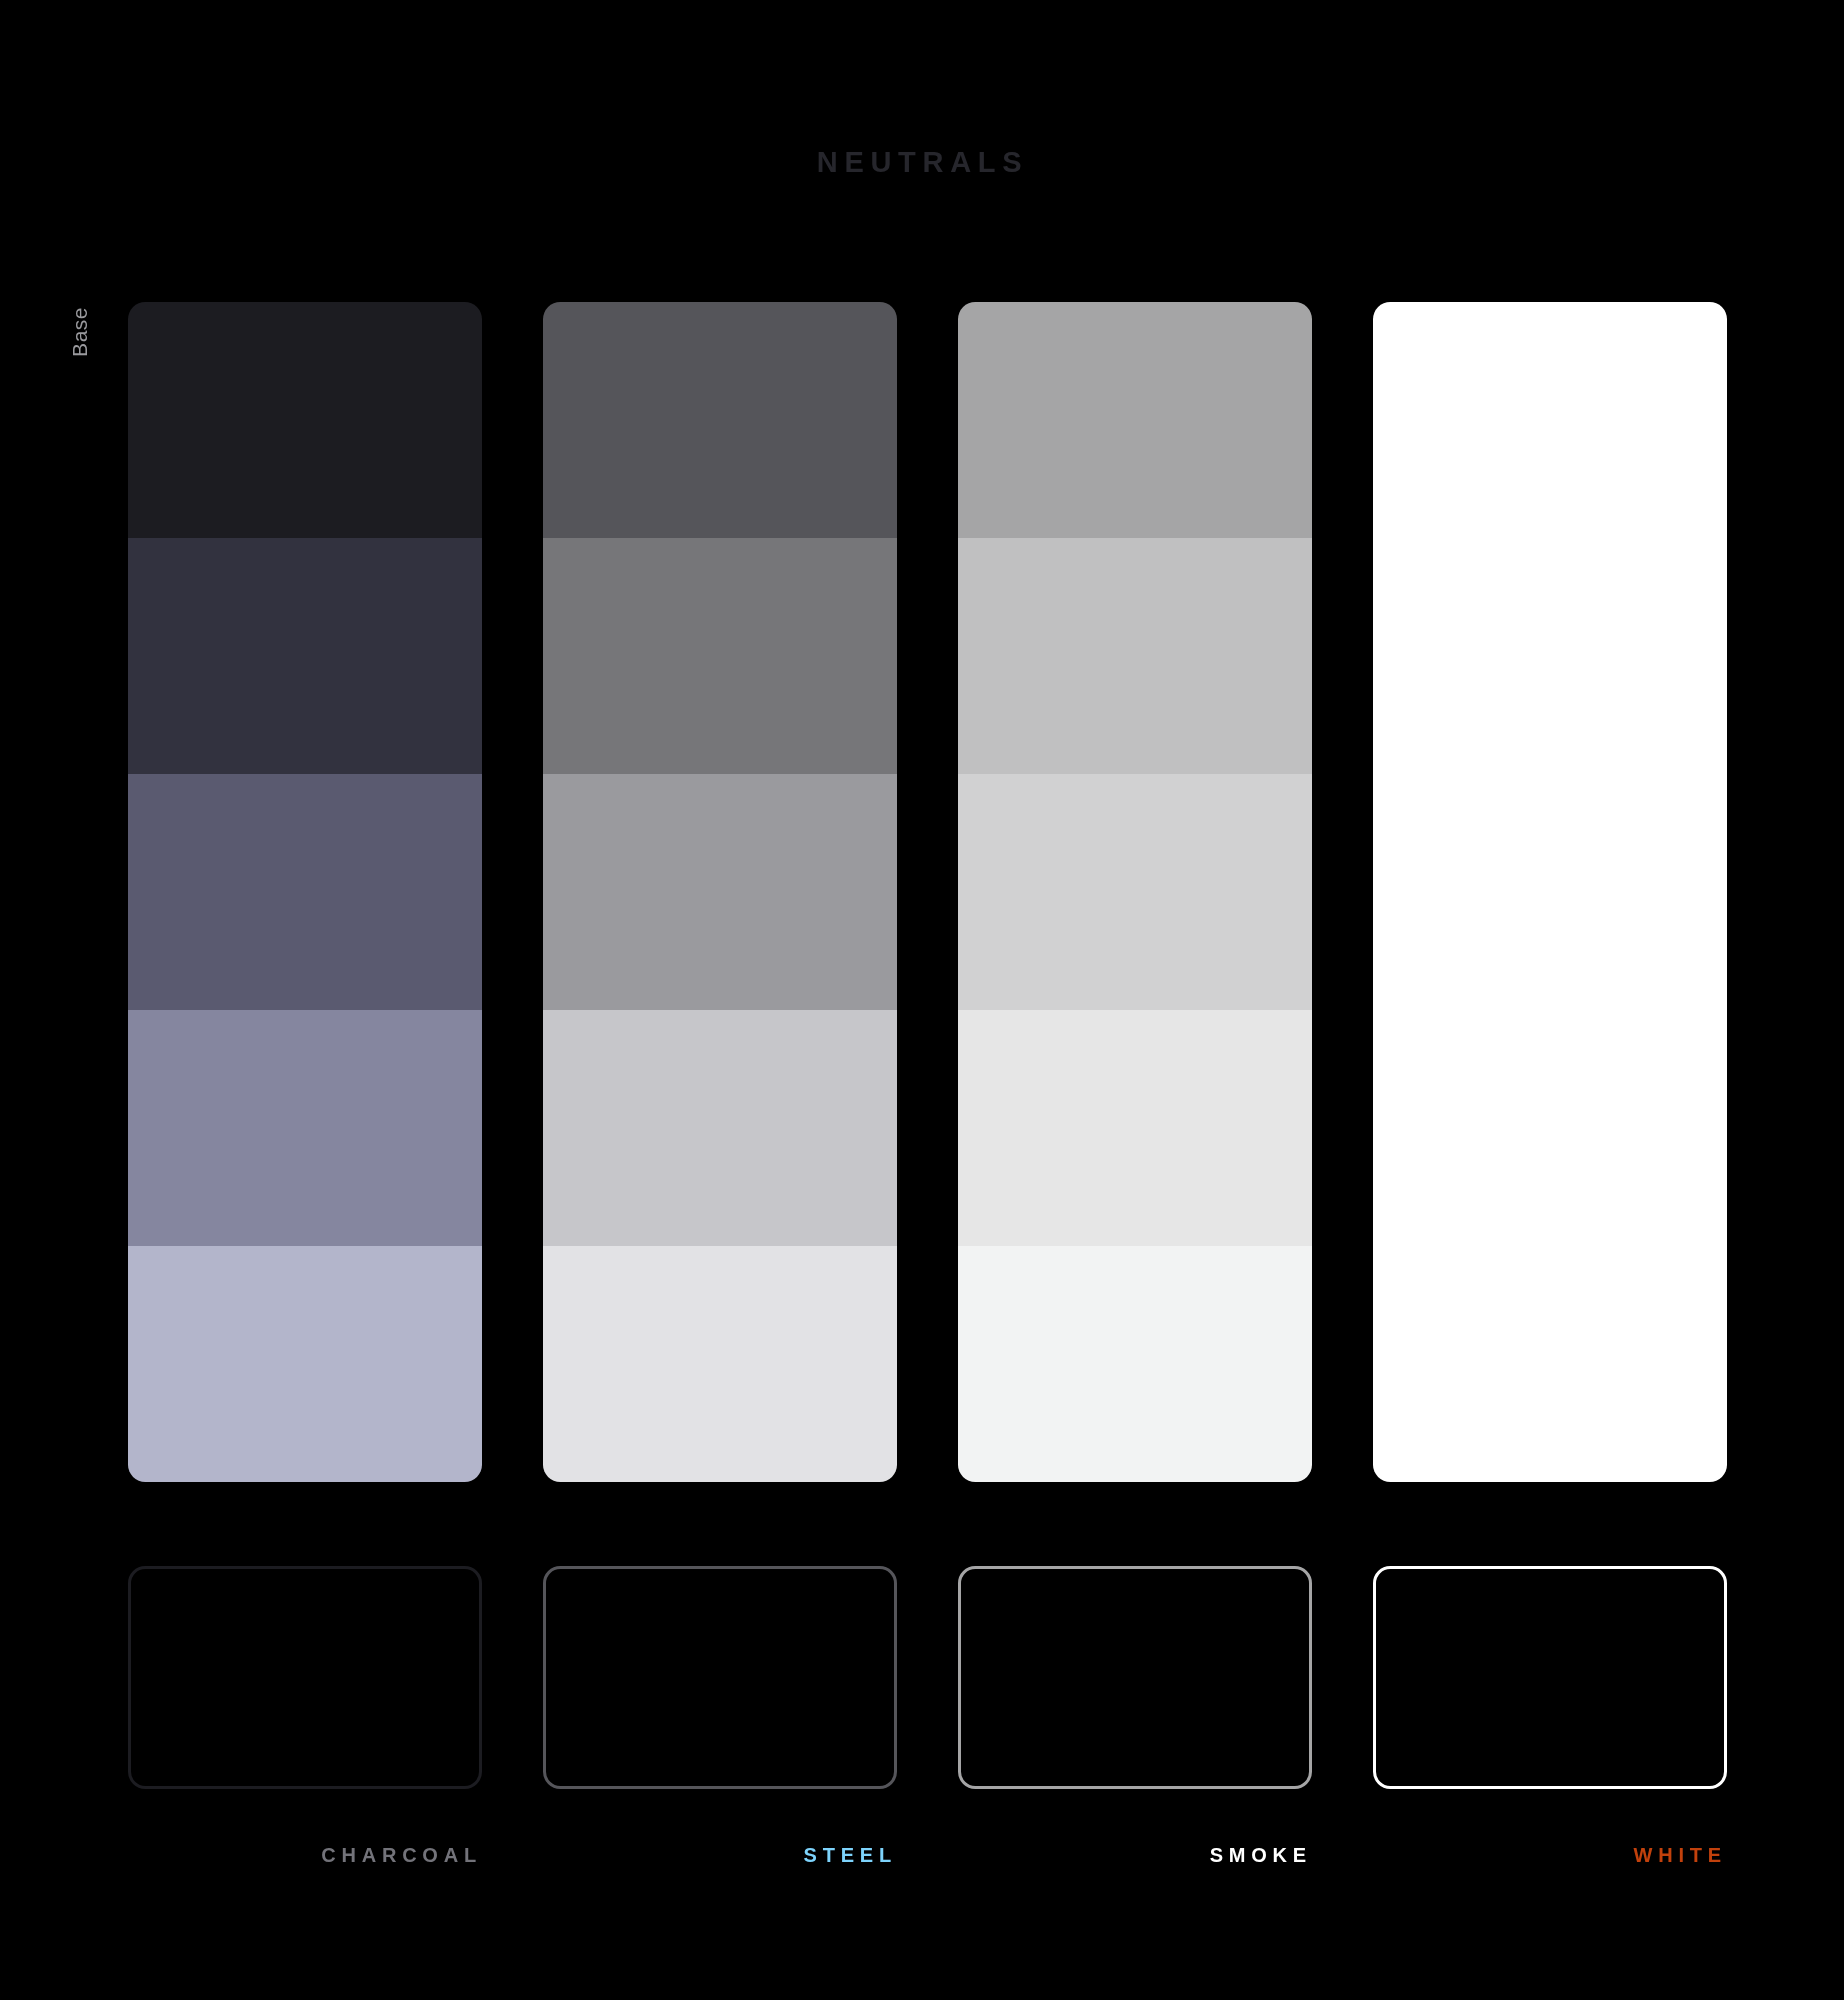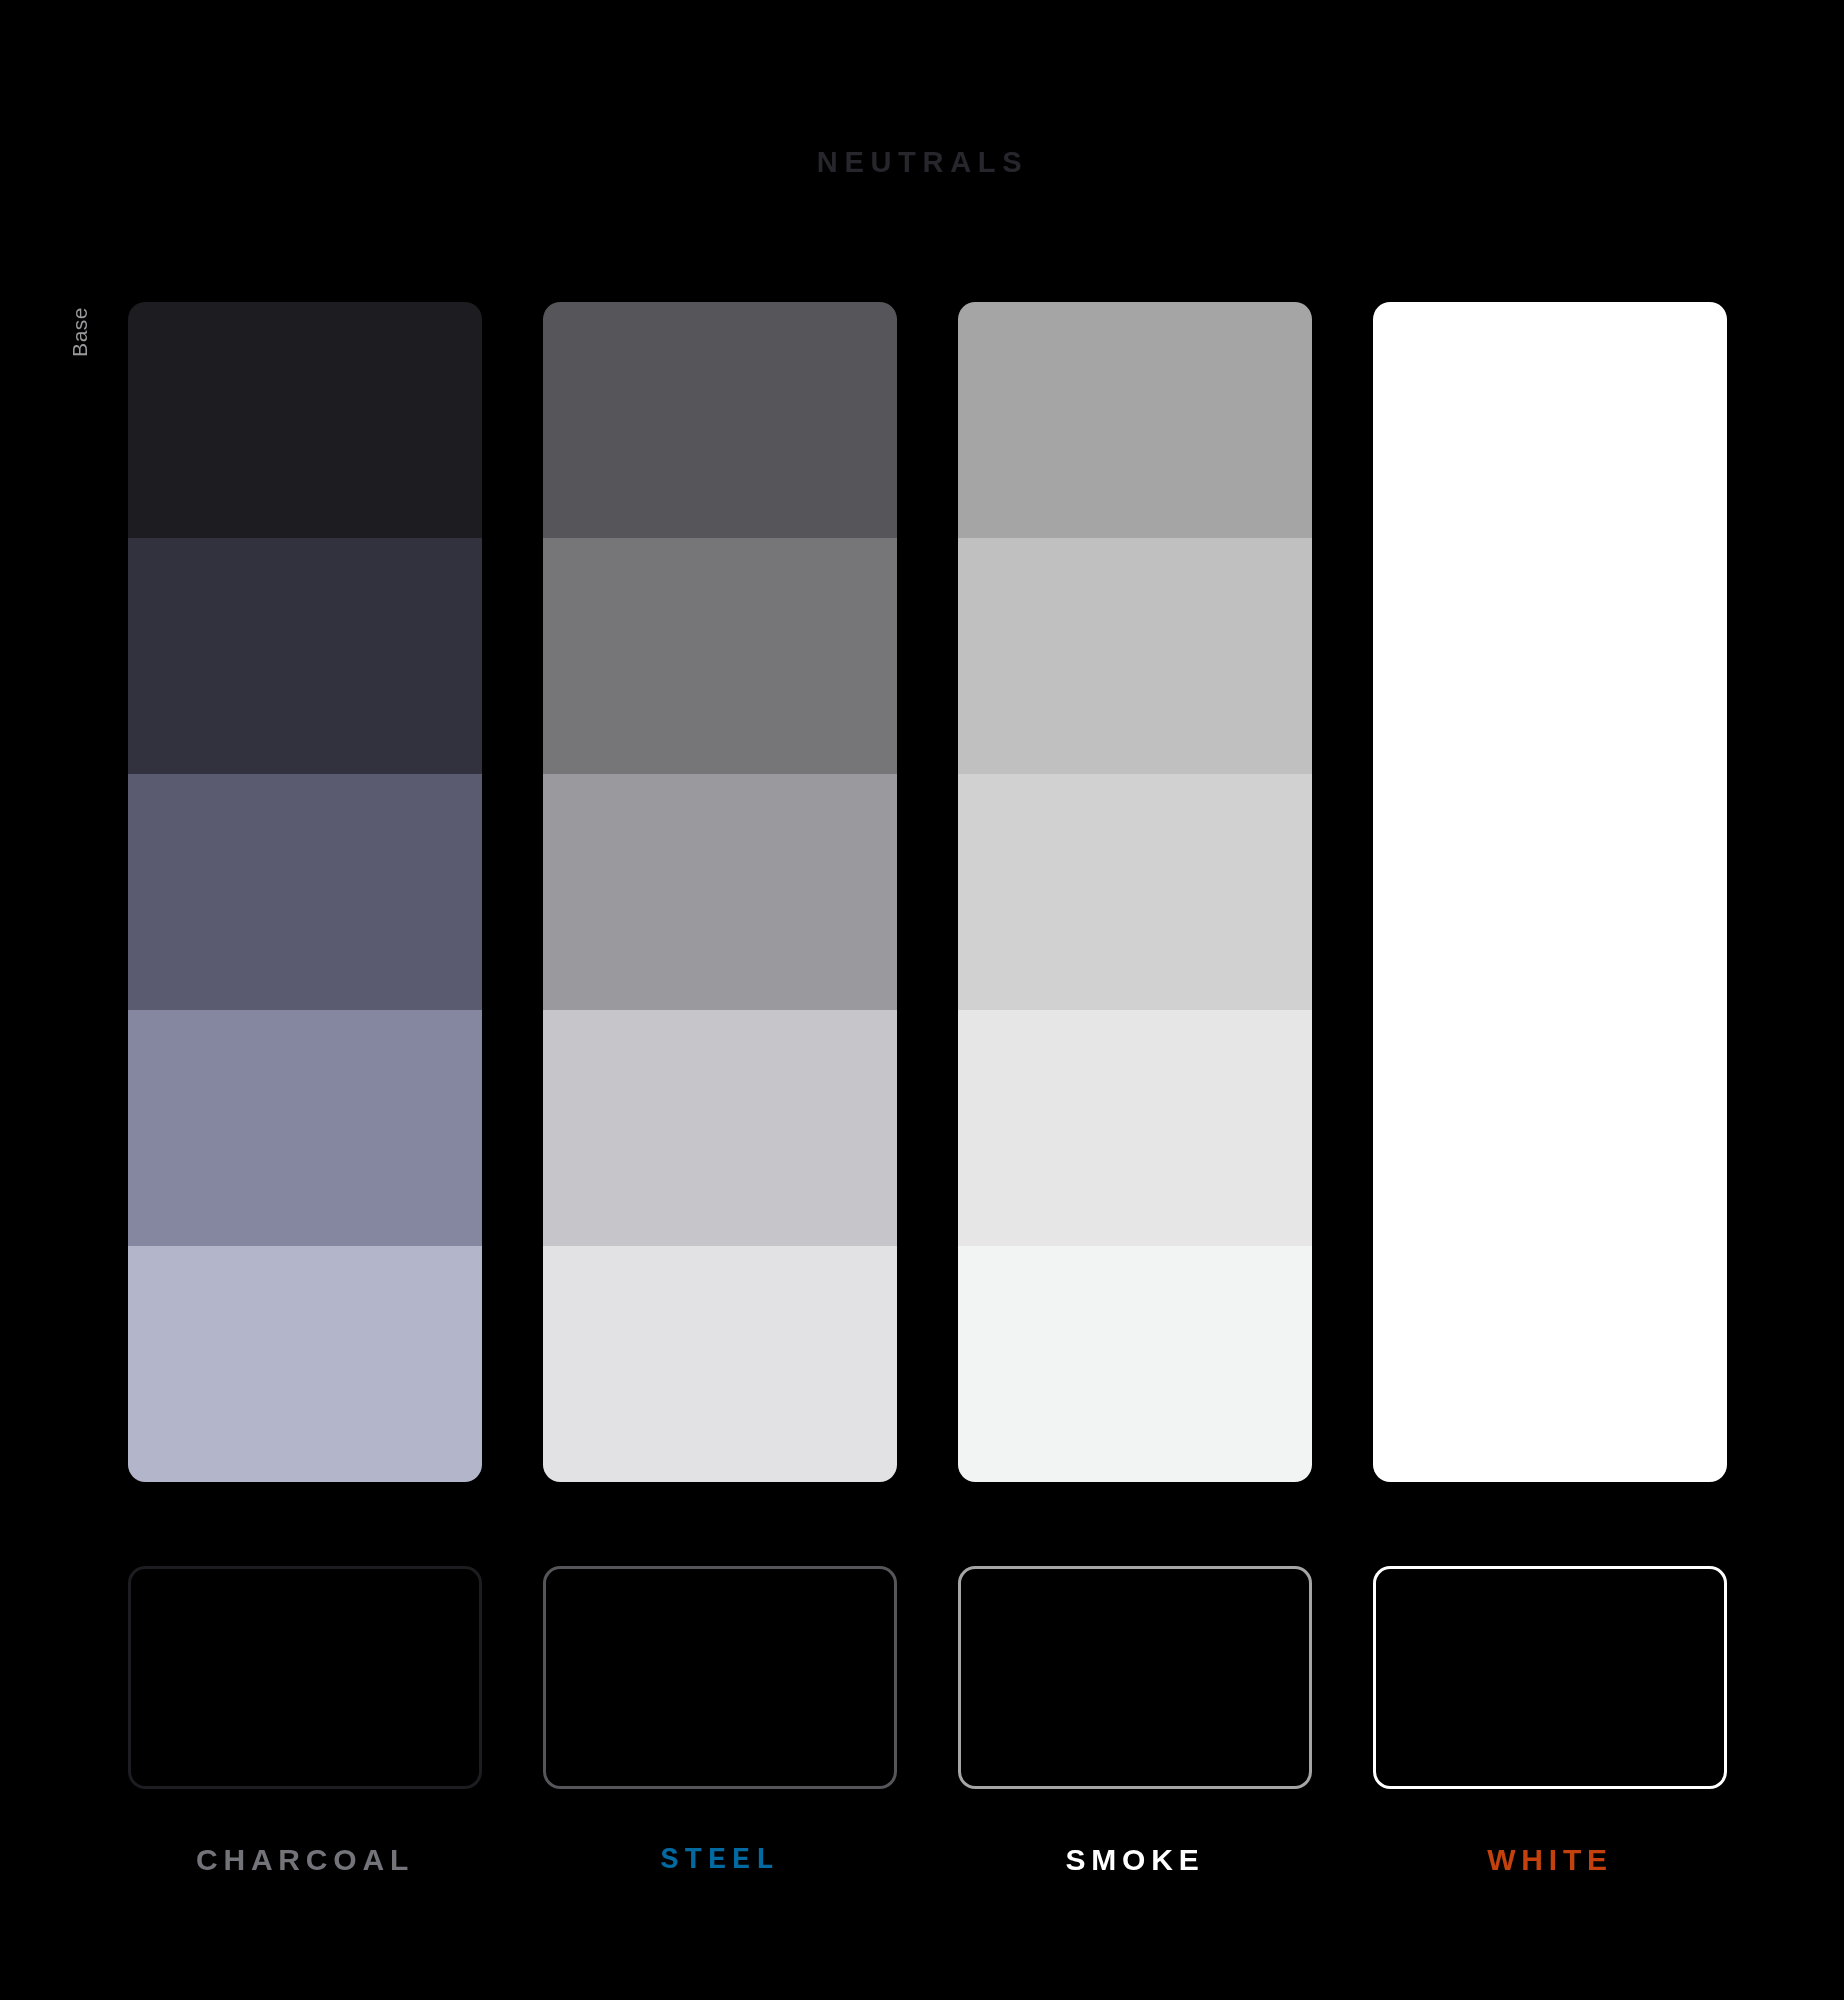--- a/index.html
+++ b/index.html
@@ -103,22 +103,22 @@
     left: 128px;
     top: 1845px;
     width: 1589px;
     display: flex;
     gap: 61px;
   }
 
   .name-label {
     width: 354px;
     flex: 0 0 354px;
-    text-align: center;
-    font-size: 30px;
+    text-align: right;
+    font-size: 20px;
     font-weight: bold;
     letter-spacing: 5.8px;
     color: #73737a;
     text-transform: uppercase;
     line-height: 1;
   }
 </style>
 </head>
 <body>
 
@@ -166,19 +166,19 @@
 
   <div class="outline-row">
     <div class="outline-box" style="border-color: rgb(28, 28, 33);"></div>
     <div class="outline-box" style="border-color: rgb(85, 85, 90);"></div>
     <div class="outline-box" style="border-color: rgb(165, 165, 166);"></div>
     <div class="outline-box" style="border-color: rgb(255, 255, 255);"></div>
   </div>
 
   <div class="names-row">
     <div class="name-label" style="color: rgb(115, 115, 122);">CHARCOAL</div>
-    <div class="name-label" style="color: #0369a1; font-family: Liberation Mono, monospace;">STEEL</div>
+    <div class="name-label" style="color: #7dd3fc;">STEEL</div>
     <div class="name-label" style="color: #ffffff;">SMOKE</div>
     <div class="name-label" style="color: #c2410c;">WHITE</div>
   </div>
 
 </div>
 
 
 </body></html>

